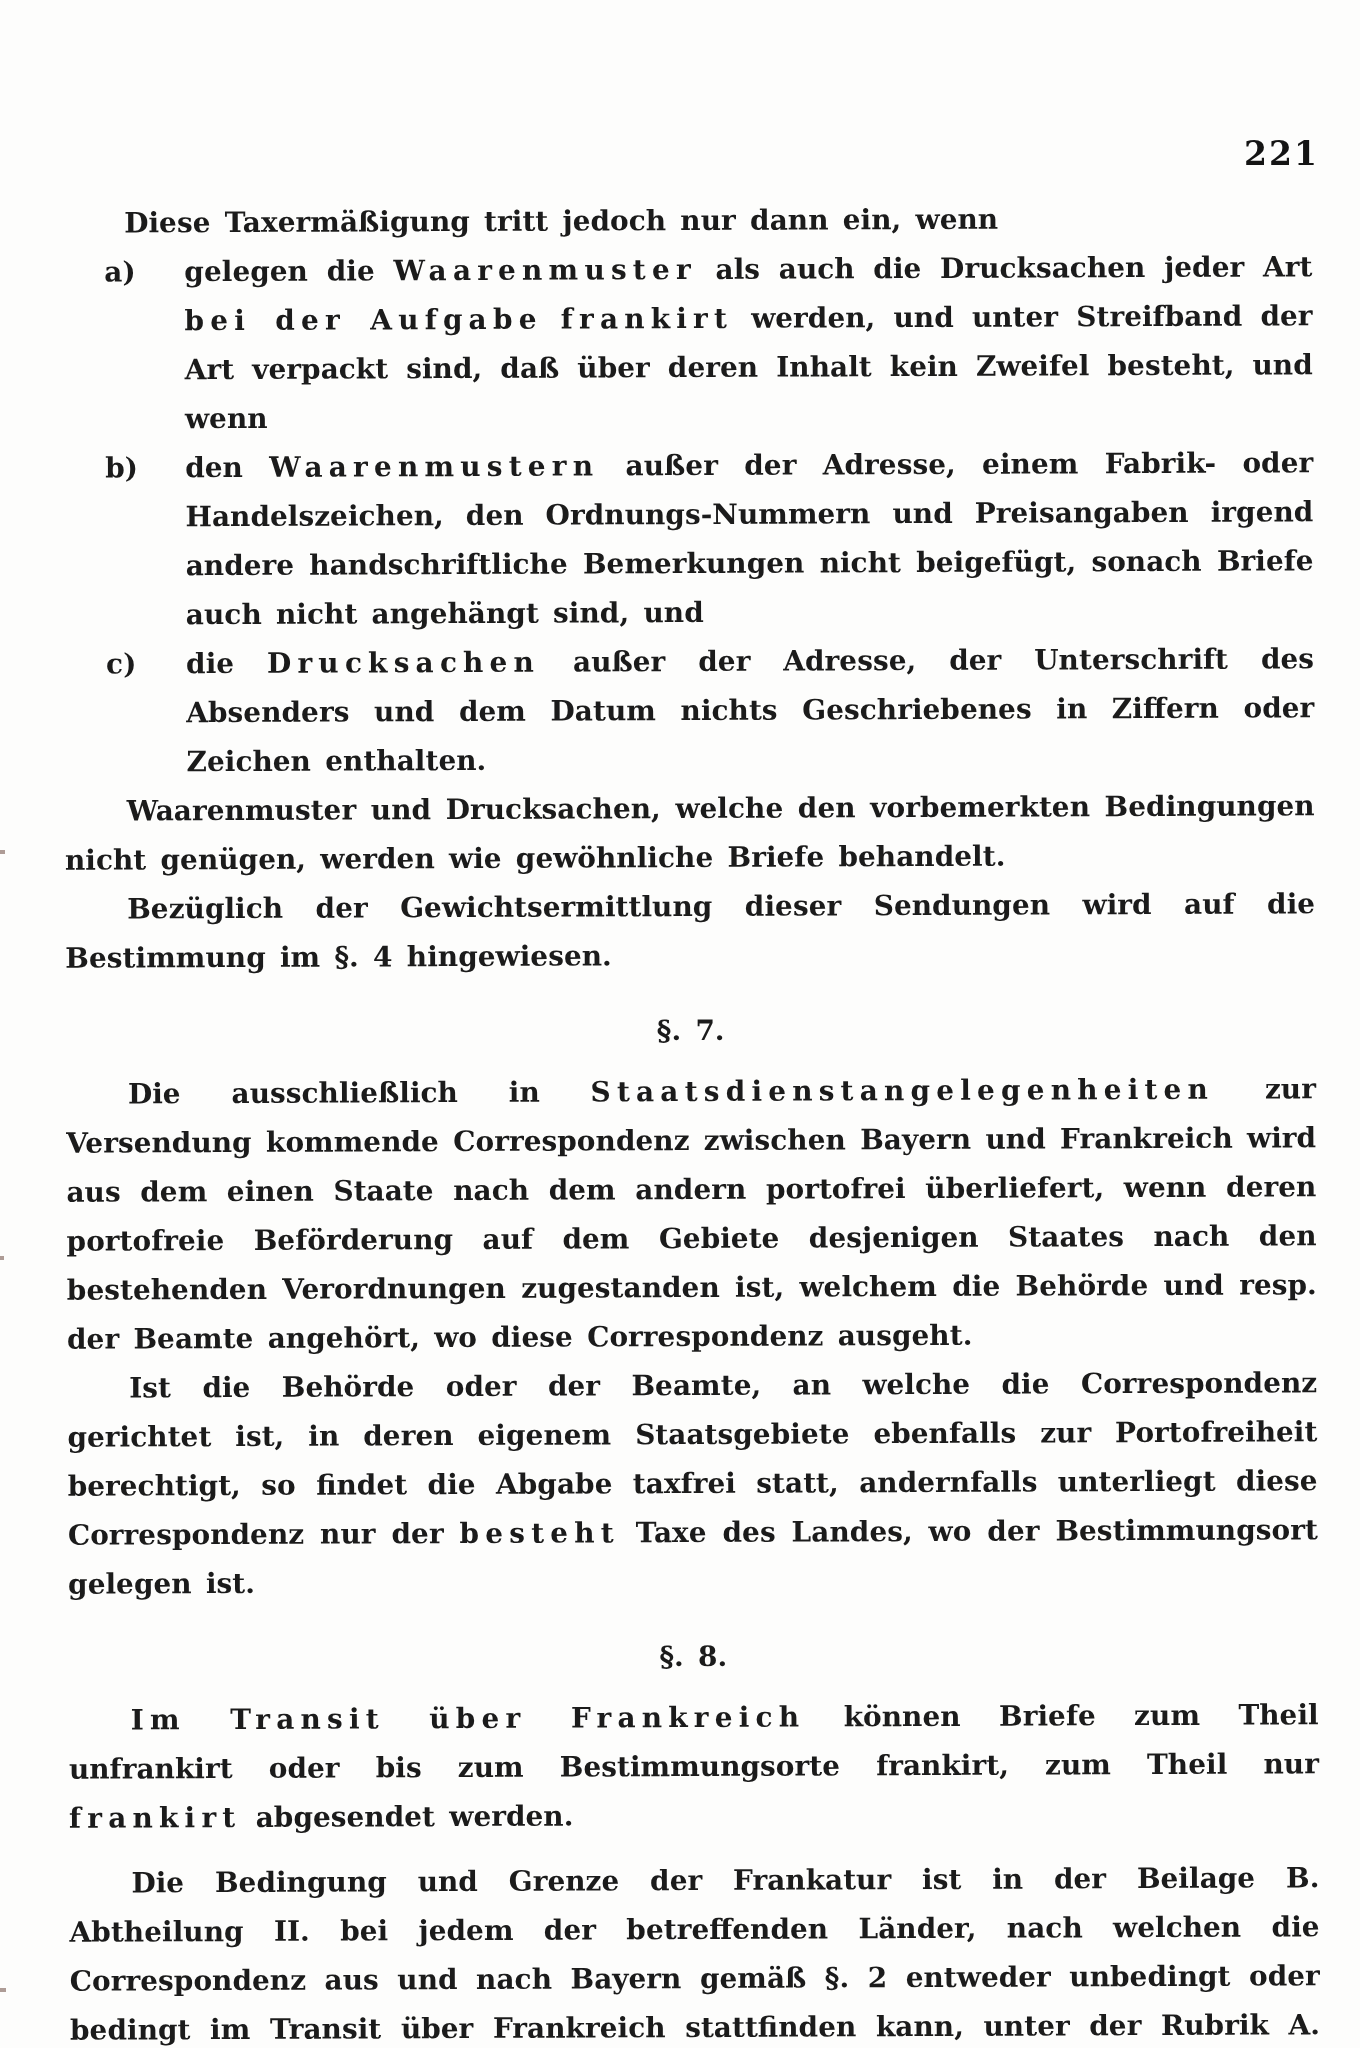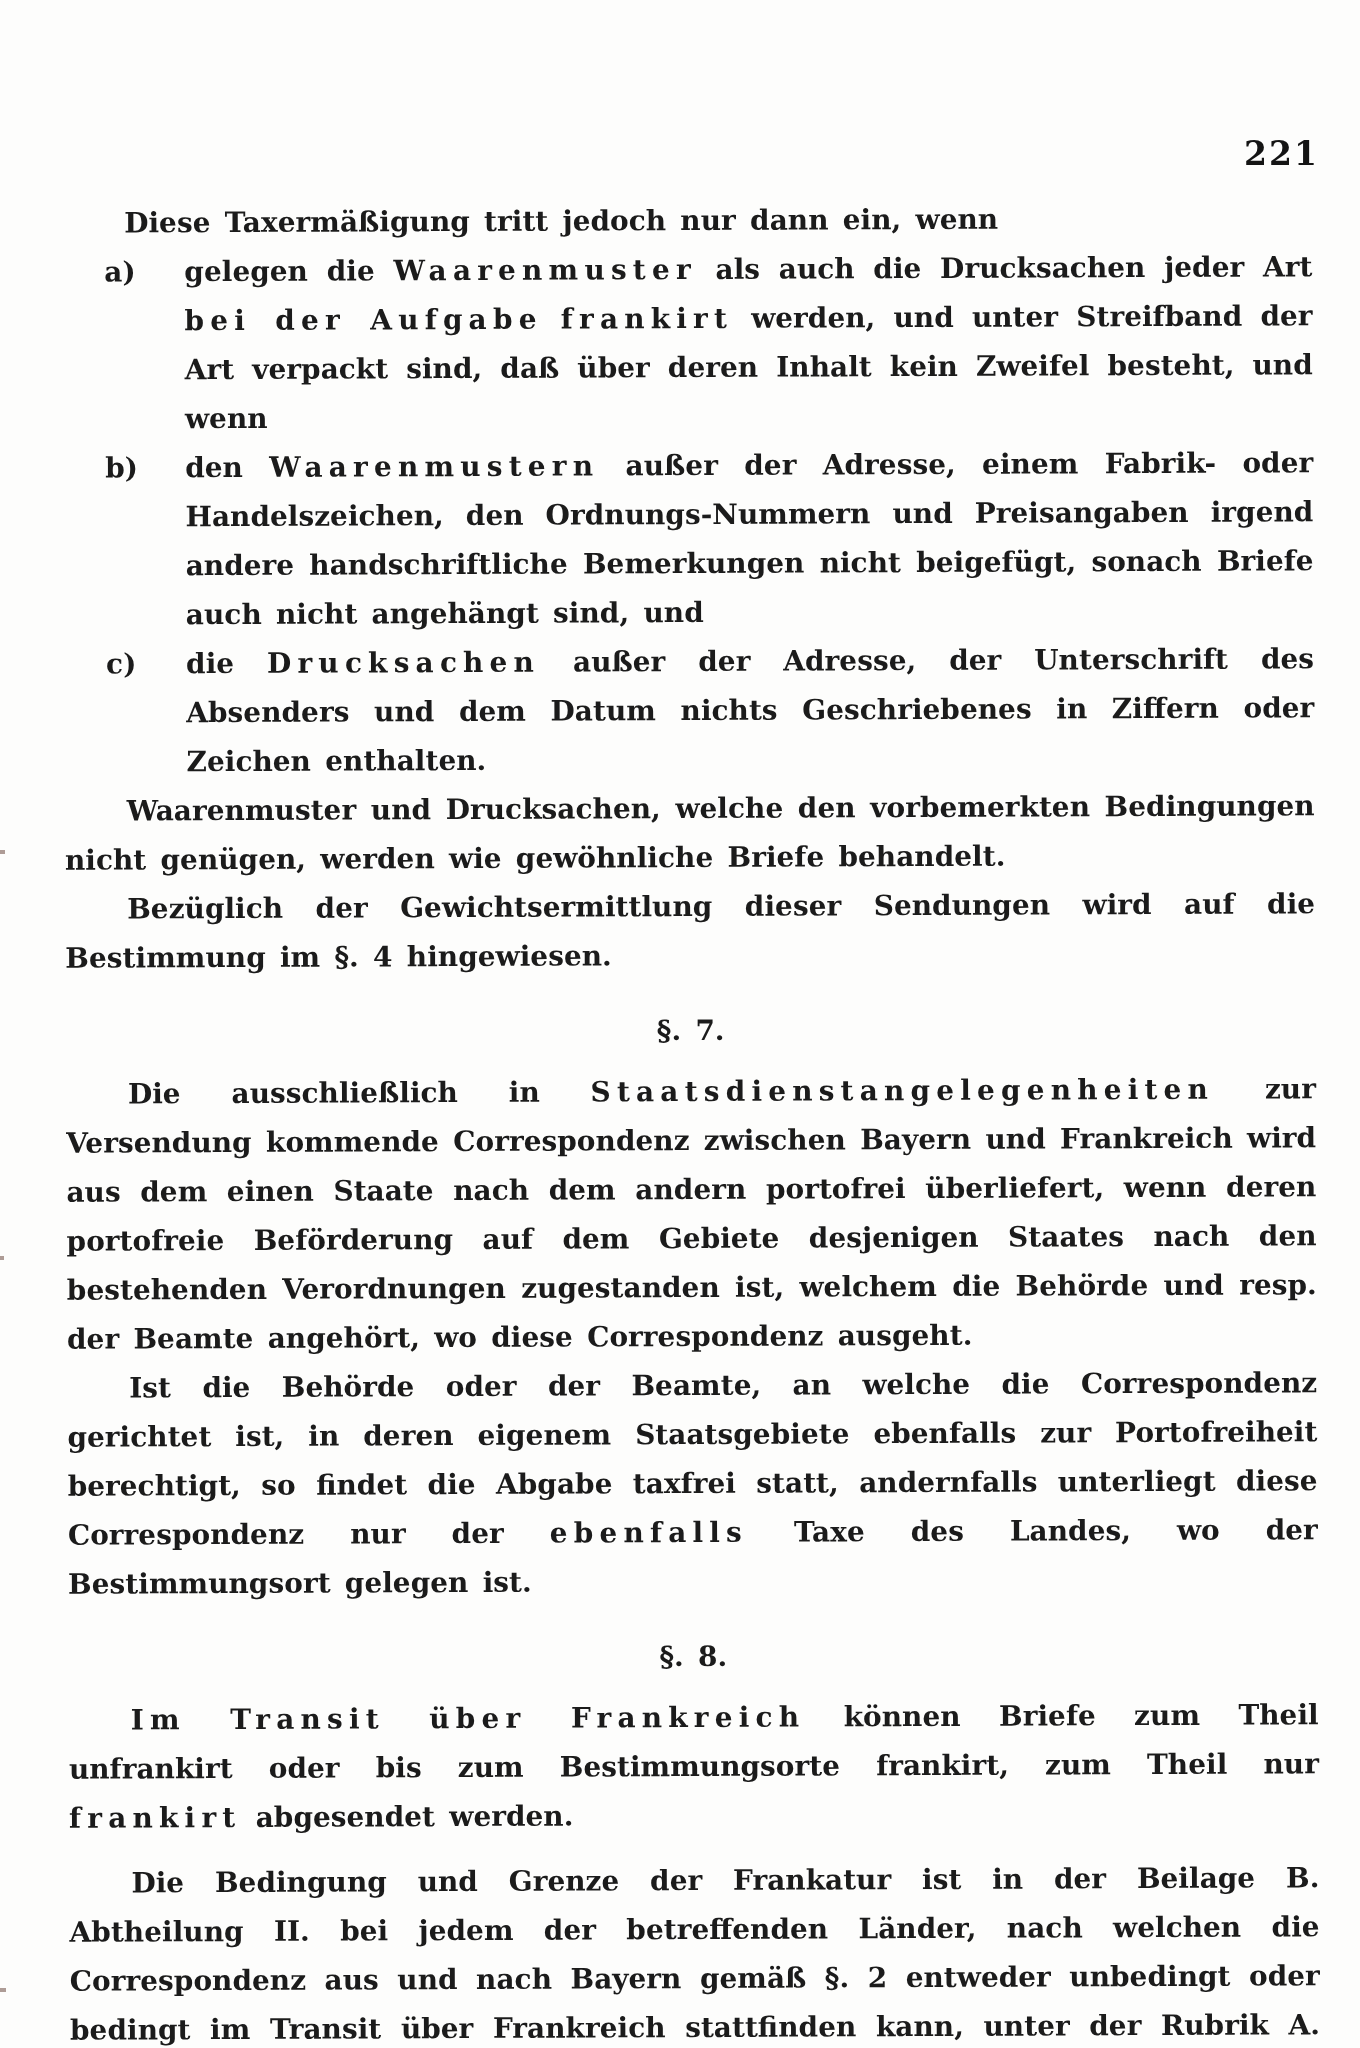--- a/index.html
+++ b/index.html
@@ -60,21 +60,21 @@
 
   <div class="text-block">
       <div class="block para"><span>Diese Taxermäßigung tritt jedoch nur dann ein, wenn</span></div>
       <div class="block item"><span class="marker">a)</span><span><span>gelegen die </span><span class="sp">Waarenmuster</span><span> als auch die Drucksachen jeder Art </span><span class="sp">bei der Aufgabe</span><span> </span><span class="sp">frankirt</span><span> werden, und unter Streifband der Art verpackt sind, daß über deren Inhalt kein Zweifel besteht, und wenn</span></span></div>
       <div class="block item"><span class="marker">b)</span><span><span>den </span><span class="sp">Waarenmustern</span><span> außer der Adresse, einem Fabrik- oder Handelszeichen, den Ordnungs-Nummern und Preisangaben irgend andere handschriftliche Bemerkungen nicht beigefügt, sonach Briefe auch nicht angehängt sind, und</span></span></div>
       <div class="block item"><span class="marker">c)</span><span><span>die </span><span class="sp">Drucksachen</span><span> außer der Adresse, der Unterschrift des Absenders und dem Datum nichts Geschriebenes in Ziffern oder Zeichen enthalten.</span></span></div>
       <div class="block para"><span>Waarenmuster und Drucksachen, welche den vorbemerkten Bedingungen nicht genügen, werden wie gewöhnliche Briefe behandelt.</span></div>
       <div class="block para"><span>Bezüglich der Gewichtsermittlung dieser Sendungen wird auf die Bestimmung im §. 4 hingewiesen.</span></div>
       <div class="block heading"><span>§. 7.</span></div>
       <div class="block para"><span>Die ausschließlich in </span><span class="sp">Staatsdienstangelegenheiten</span><span> zur Versendung kommende Correspondenz zwischen Bayern und Frankreich wird aus dem einen Staate nach dem andern portofrei überliefert, wenn deren portofreie Beförderung auf dem Gebiete desjenigen Staates nach den bestehenden Verordnungen zugestanden ist, welchem die Behörde und resp. der Beamte angehört, wo diese Correspondenz ausgeht.</span></div>
-      <div class="block para"><span>Ist die Behörde oder der Beamte, an welche die Correspondenz gerichtet ist, in deren eigenem Staatsgebiete ebenfalls zur Portofreiheit berechtigt, so findet die Abgabe taxfrei statt, andernfalls unterliegt diese Correspondenz nur der </span><span class="sp">ebenfalls</span><span> Taxe des Landes, wo der Bestimmungsort gelegen ist.</span></div>
+      <div class="block para"><span>Ist die Behörde oder der Beamte, an welche die Correspondenz gerichtet ist, in deren eigenem Staatsgebiete ebenfalls zur Portofreiheit berechtigt, so findet die Abgabe taxfrei statt, andernfalls unterliegt diese Correspondenz nur der </span><span class="sp">besteht</span><span> Taxe des Landes, wo der Bestimmungsort gelegen ist.</span></div>
       <div class="block heading"><span>§. 8.</span></div>
       <div class="block para"><span class="sp">Im Transit über Frankreich</span><span> können Briefe zum Theil unfrankirt oder bis zum Bestimmungsorte frankirt, zum Theil nur </span><span class="sp">frankirt</span><span> abgesendet werden.</span></div>
       <div class="block para gap"><span>Die Bedingung und Grenze der Frankatur ist in der Beilage B. Abtheilung II. bei jedem der betreffenden Länder, nach welchen die Correspondenz aus und nach Bayern gemäß §. 2 entweder unbedingt oder bedingt im Transit über Frankreich stattfinden kann, unter der Rubrik A. angegeben.</span></div>
     </div>
 
   <div class="artifact" style="left:0; top:850px;  width:5px; height:4px;"></div>
   <div class="artifact" style="left:0; top:1256px; width:4px; height:4px;"></div>
   <div class="artifact" style="left:0; top:1988px; width:6px; height:4px;"></div>
 </div>
 

